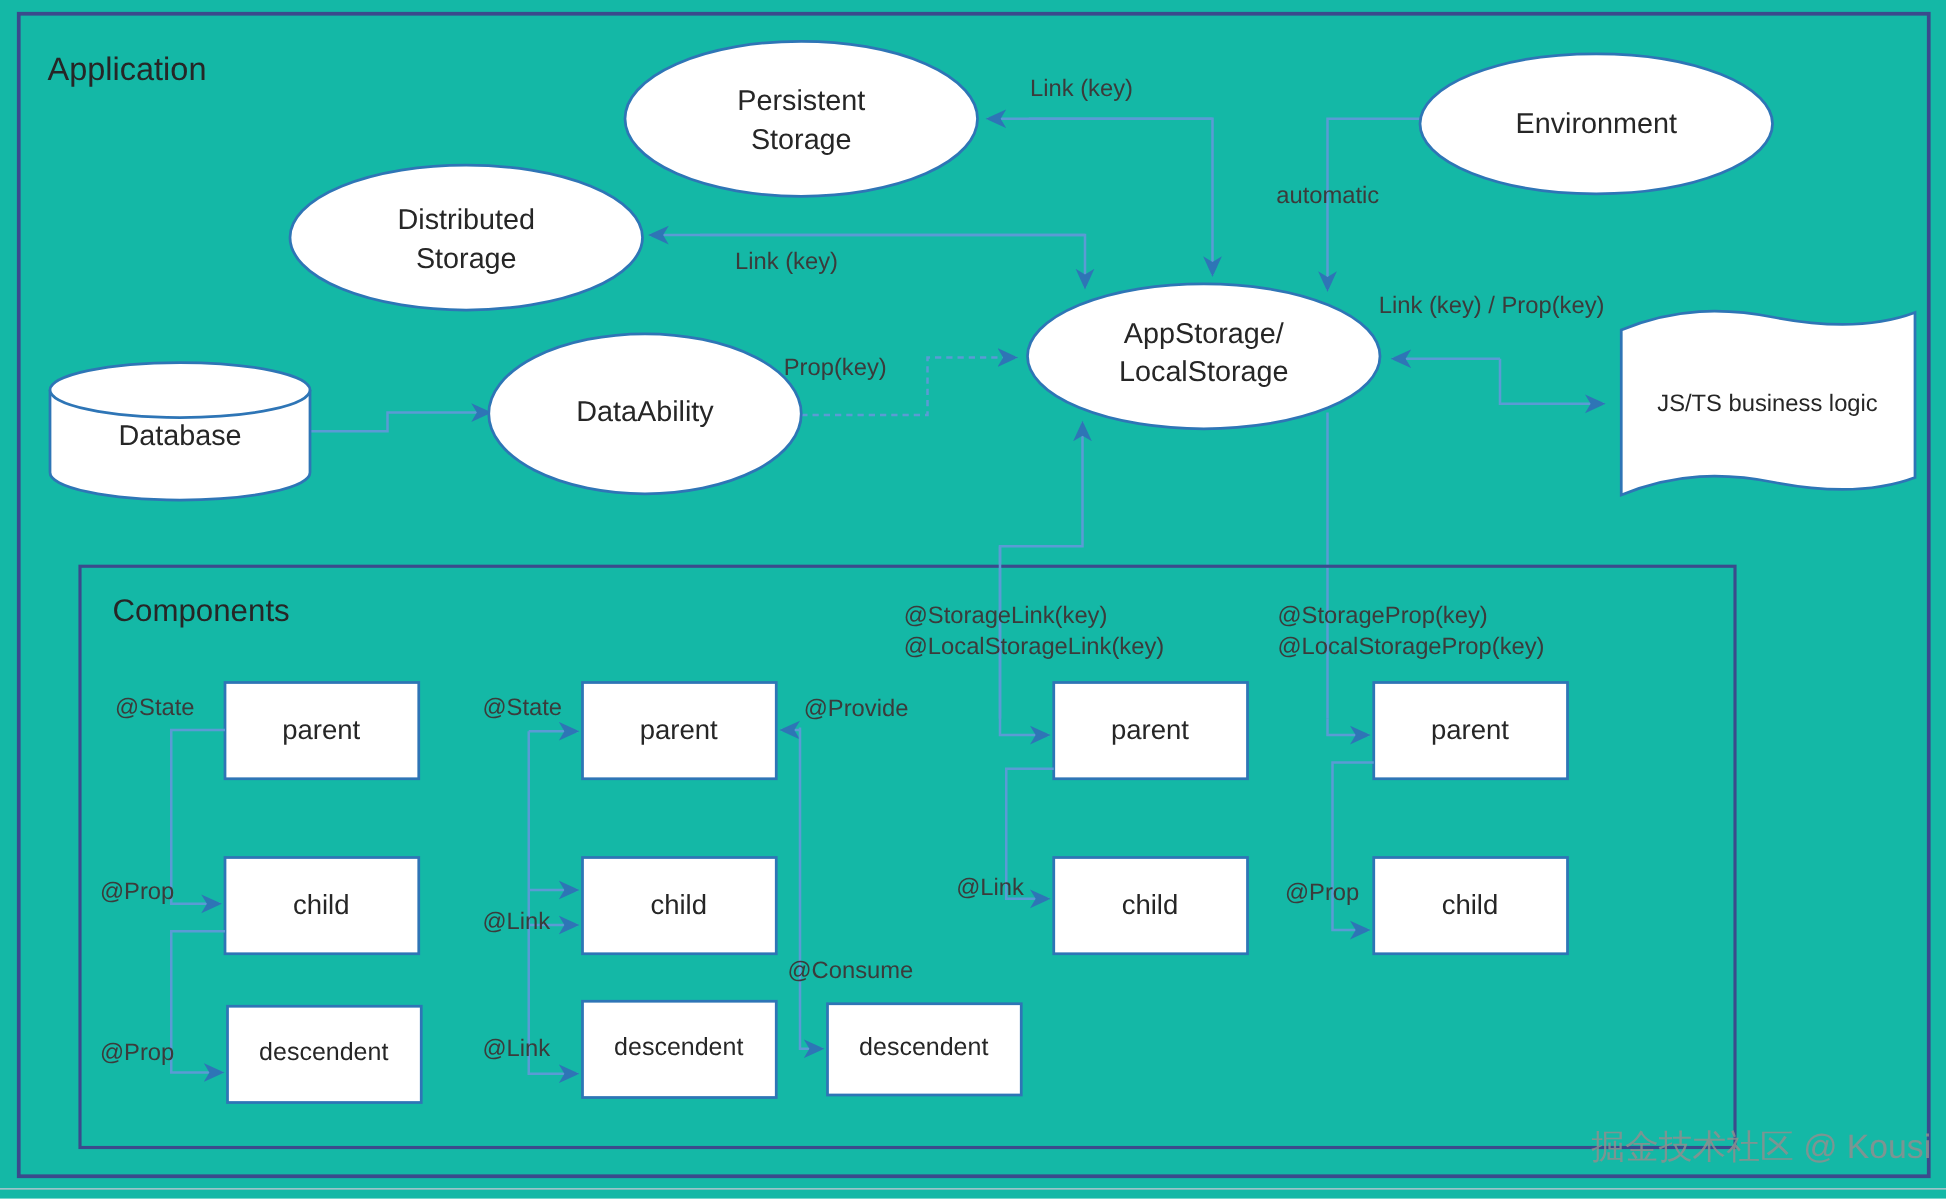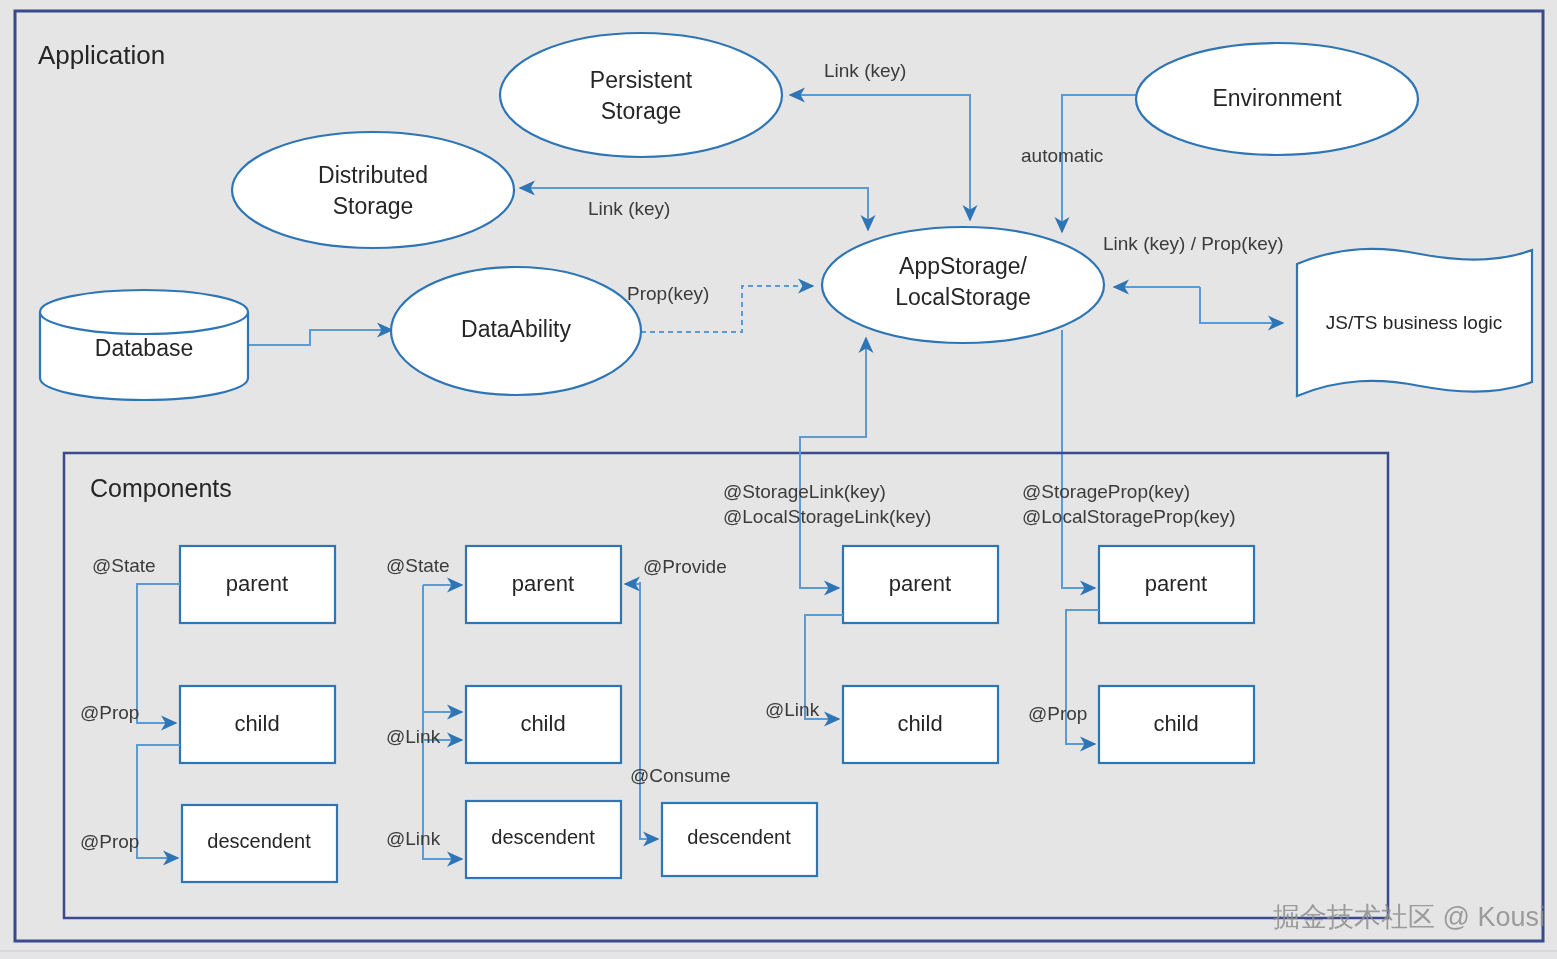--- a/index.html
+++ b/index.html
@@ -8,21 +8,21 @@
     padding: 0;
     background: #ffffff;
   }
   body {
     font-family: "Liberation Sans", sans-serif;
   }
   #stage {
     position: relative;
     width: 1557px;
     height: 959px;
-    background: #e5e5e5;
+    background: #14b8a6;
     overflow: hidden;
   }
   #stage svg {
     position: absolute;
     left: 0;
     top: 0;
   }
   .node-label {
     font-family: "Liberation Sans", sans-serif;
     fill: #262626;

